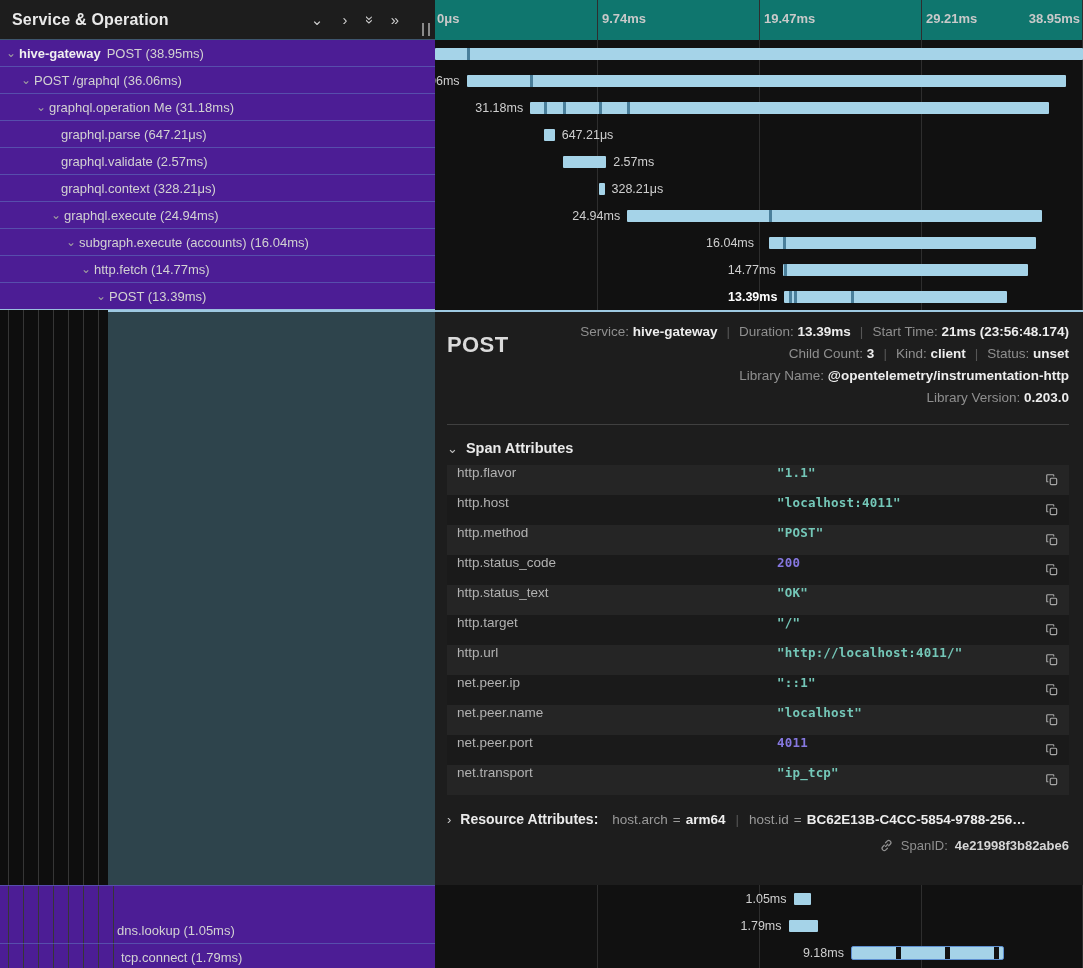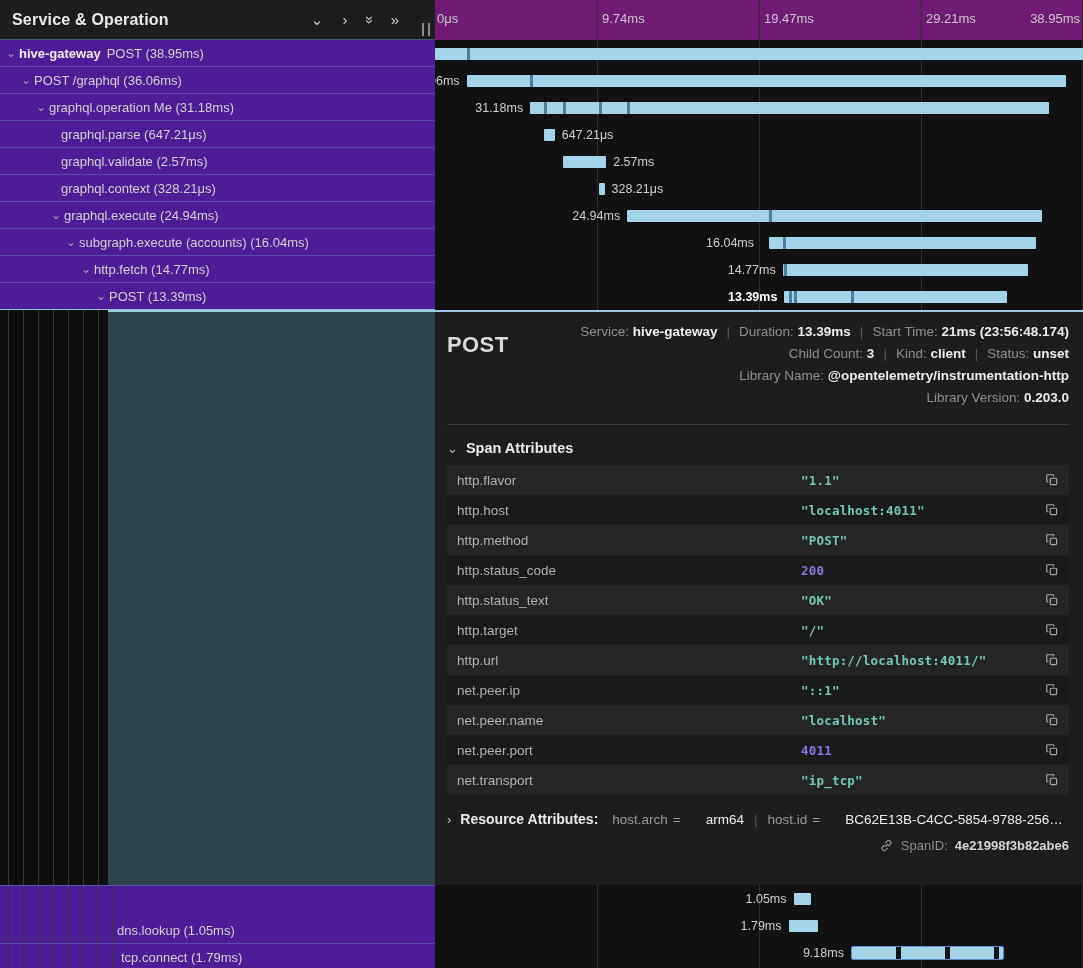--- a/index.html
+++ b/index.html
@@ -25,21 +25,21 @@
   .tree-row .leaf-pad{width:10px;flex:0 0 10px;}
   .tree-row .svc{font-weight:700;color:#f0f0f0;margin-right:6px;}
   .tree-row .svc.italic{font-style:italic;}
   .tree-row.selected{border-bottom-color:rgba(158,201,226,.95);}
   #drawer-left{position:absolute;left:0;top:310px;width:435px;height:575px;background:#0e0e0e;}
   .guide{position:absolute;top:0;bottom:0;width:1px;background:#363636;}
   #selection-block{position:absolute;left:108px;top:0;width:327px;height:575px;
        background:var(--selection-bg,#2e444c);border-top:2px solid var(--accent,#9ec9e2);}
 
   
-  #timeline-header{position:absolute;left:435px;top:0;width:648px;height:40px;background:#701a75;overflow:hidden;}
+  #timeline-header{position:absolute;left:435px;top:0;width:648px;height:40px;background:#0f766e;overflow:hidden;font-weight:bold;}
   .tick-label{position:absolute;top:11px;font-size:13px;color:#c9c9c9;white-space:nowrap;}
   .gridline{position:absolute;top:0;bottom:0;width:1px;background:#2e2e2e;}
   #wf-top{position:absolute;left:435px;top:40px;width:648px;height:270px;background:#111;overflow:hidden;}
   #wf-bottom{position:absolute;left:435px;top:885px;width:648px;height:83px;background:#111;overflow:hidden;}
   .wf-row{position:relative;height:27px;overflow:hidden;}
   .wf-bar{position:absolute;top:8px;height:12px;background:var(--bar,#a5d3e8);border-radius:1px;}
   .wf-bar.outlined{background:repeating-linear-gradient(90deg,var(--bar,#a5d3e8) 0 44px,rgba(0,0,0,0) 44px 49px);
        border:1px solid var(--bar-outline,#5e8fd0);height:14px;top:7px;border-radius:2px;}
   .wf-notch{position:absolute;top:8px;height:12px;width:3px;background:#4a7f9b;}
   .wf-label{position:absolute;top:6px;font-size:12.5px;line-height:16px;color:#cfcfcf;white-space:nowrap;}
@@ -51,33 +51,33 @@
   #detail-inner{padding:12px 14px 0 12px;}
   .detail-head{display:flex;justify-content:space-between;align-items:flex-start;}
   .detail-title{font-size:22px;font-weight:600;color:#dadada;letter-spacing:.4px;padding-top:8px;}
   .meta-line{text-align:right;margin-bottom:7px;font-size:13.5px;color:#8f8f8f;}
   .meta-line .mv{color:#ededed;font-weight:700;}
   .meta-sep{color:#565656;padding:0 9px;}
   .divider{border-top:1px solid #404040;margin-top:12px;}
   .attrs-header{margin-top:15px;font-size:14.5px;font-weight:700;color:#eaeaea;cursor:pointer;}
   .attrs-header .chev{display:inline-block;color:#c0c0c0;font-weight:400;margin-right:8px;font-size:13px;}
   .attr-table{margin-top:9px;}
-  .attr-row{display:flex;align-items:center;height:30px;padding:0 10px;gap:24px;}
+  .attr-row{display:flex;height:30px;padding:0 10px;}
   .attr-row:nth-child(odd){background:#252525;}
   .attr-row:nth-child(even){background:#1a1a1a;}
   .attr-key{flex:0 0 320px;font-size:13.5px;color:#b2b2b2;}
   .attr-val{flex:1;font-family:"DejaVu Sans Mono",monospace;font-size:12.5px;font-weight:700;letter-spacing:.2px;}
   .attr-val.string{color:var(--string-color,#74c7b8);}
   .attr-val.number{color:var(--number-color,#8678e0);}
   .copy-btn{flex:0 0 auto;display:flex;align-items:center;cursor:pointer;opacity:.85;}
   .resource-line{margin-top:16px;display:flex;align-items:center;font-size:13.5px;color:#8f8f8f;
        white-space:nowrap;overflow:hidden;cursor:pointer;}
   .resource-line .chev{color:#cfcfcf;margin-right:9px;font-size:13px;}
   .rtitle{font-weight:700;color:#eaeaea;font-size:14px;margin-right:14px;}
-  .rkey{color:#9a9a9a;} .req{color:#9a9a9a;padding:0 5px;} .rval{color:#ededed;font-weight:400;margin-left:20px;}
+  .rkey{color:#9a9a9a;} .req{color:#9a9a9a;padding:0 5px;} .rval{color:#ededed;font-weight:700;}
   .rsep{color:#565656;padding:0 10px;}
   .spanid-line{margin-top:11px;display:flex;justify-content:flex-end;align-items:center;gap:7px;font-size:13px;color:#8f8f8f;}
   .spanid-val{color:#d6d6d6;font-weight:700;}
 </style>
 </head>
 <body>
 
 <div id="app">
 
   <div id="left-panel">

